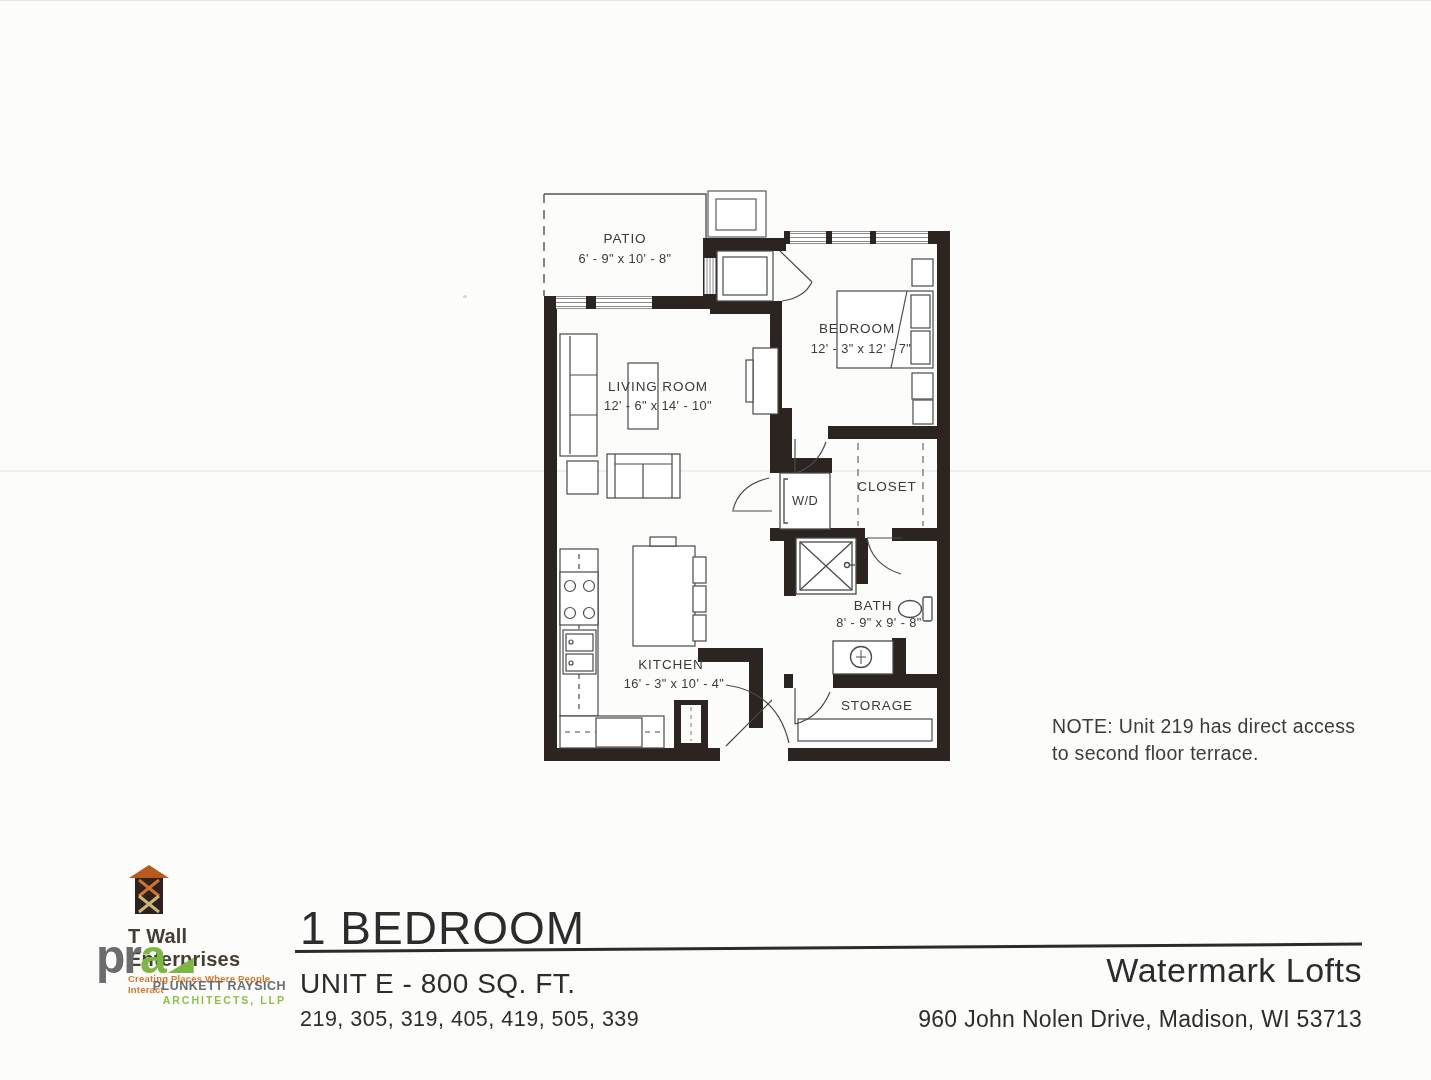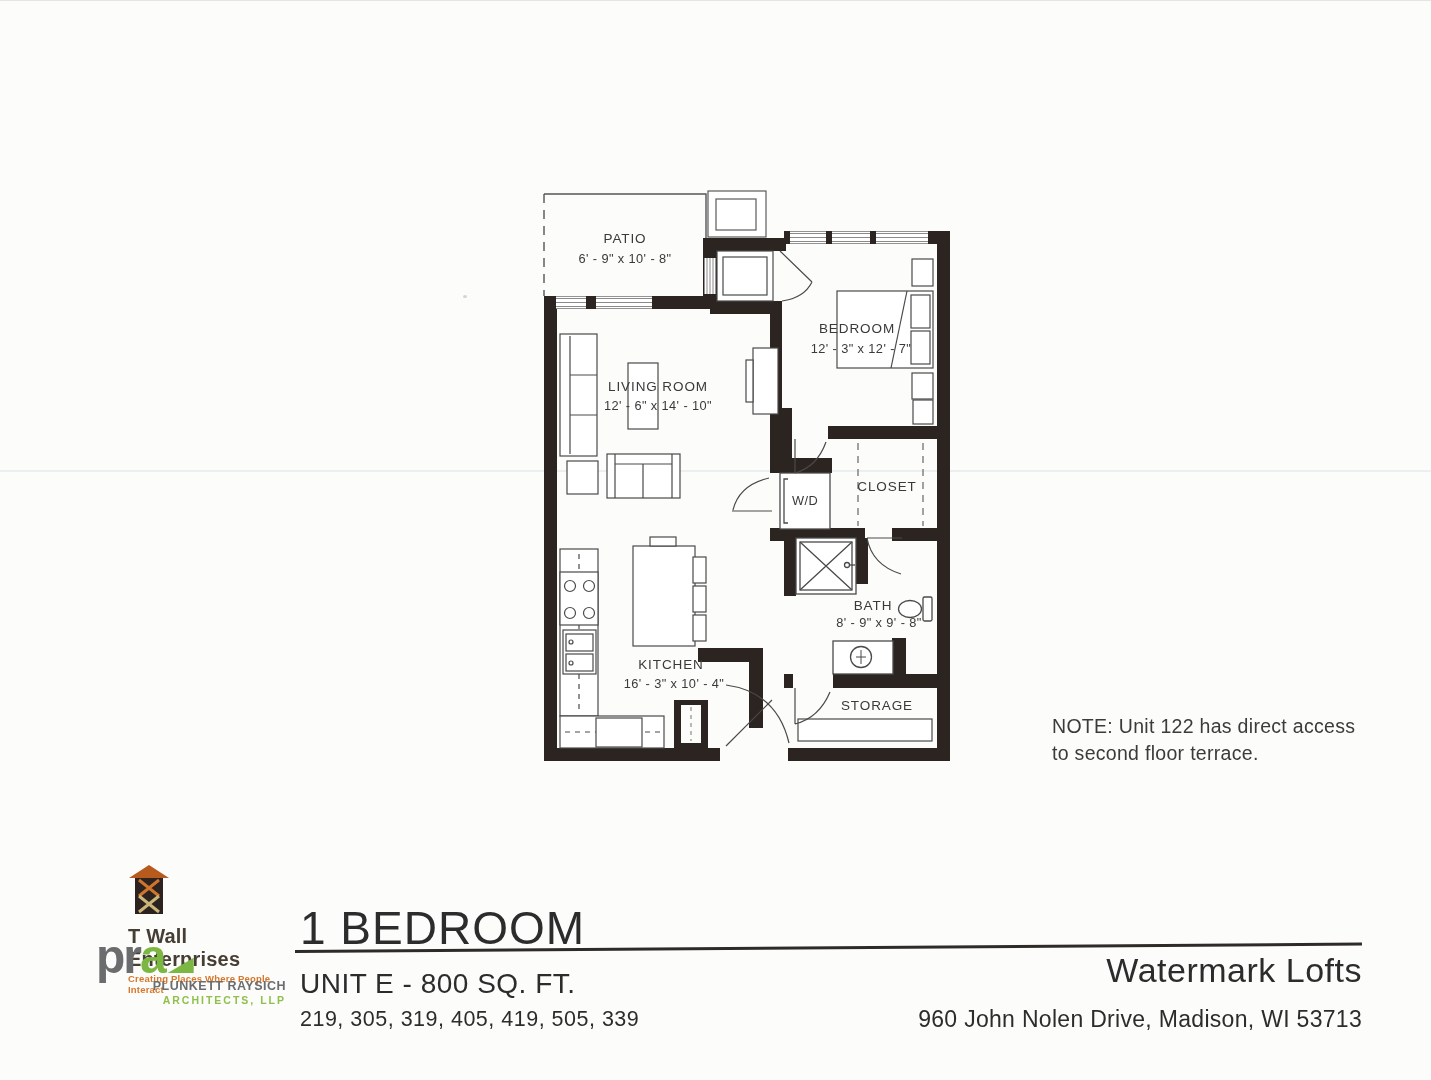--- a/index.html
+++ b/index.html
@@ -227,21 +227,21 @@
       <text class="room-dims" x="265" y="319">W/D</text>
       <text class="room-name" x="333" y="424">BATH</text>
       <text class="room-dims" x="339" y="441">8' - 9" x 9' - 8"</text>
       <text class="room-name" x="131" y="483">KITCHEN</text>
       <text class="room-dims" x="134" y="502">16' - 3" x 10' - 4"</text>
       <text class="room-name" x="337" y="524">STORAGE</text>
     </g>
   </svg>
 
   <div class="note">
-    <div>NOTE: Unit 122 has direct access</div>
+    <div>NOTE: Unit 219 has direct access</div>
     <div>to second floor terrace.</div>
   </div>
 
 
   <div class="footer">
 
     <div class="twall">
       <svg width="42" height="52" viewBox="0 0 42 52">
         <polygon points="21,0 41,13 1,13" fill="#b65a1e"></polygon>
         <rect x="7" y="13" width="28" height="36" fill="#2c2320"></rect>

